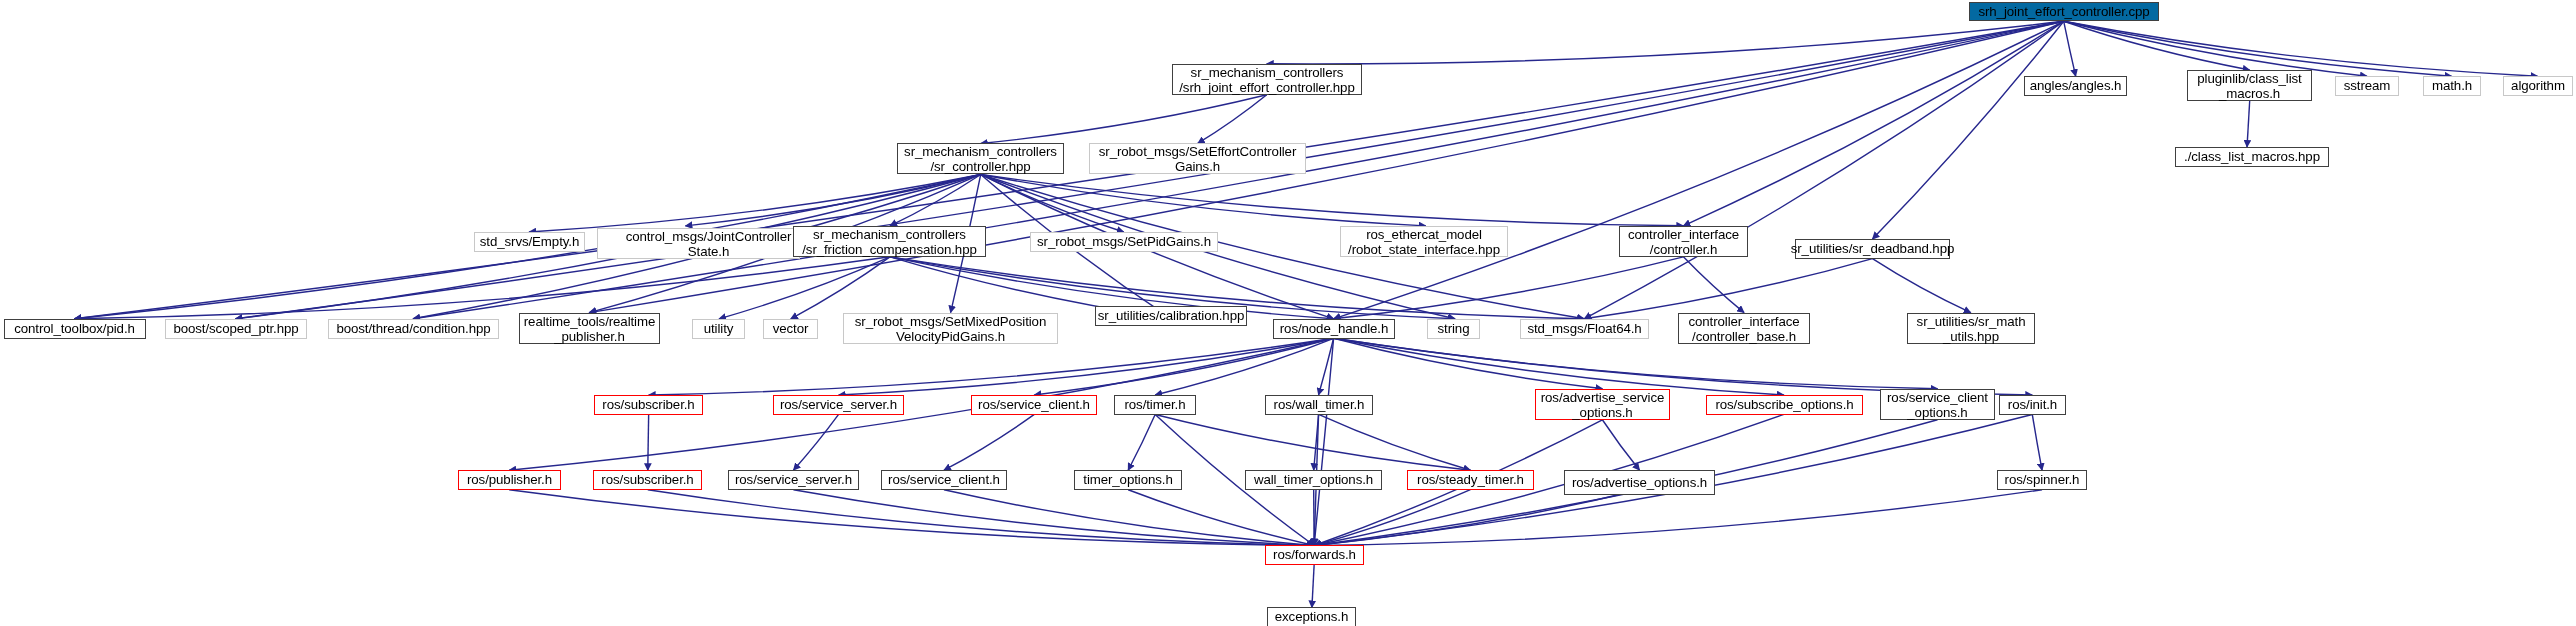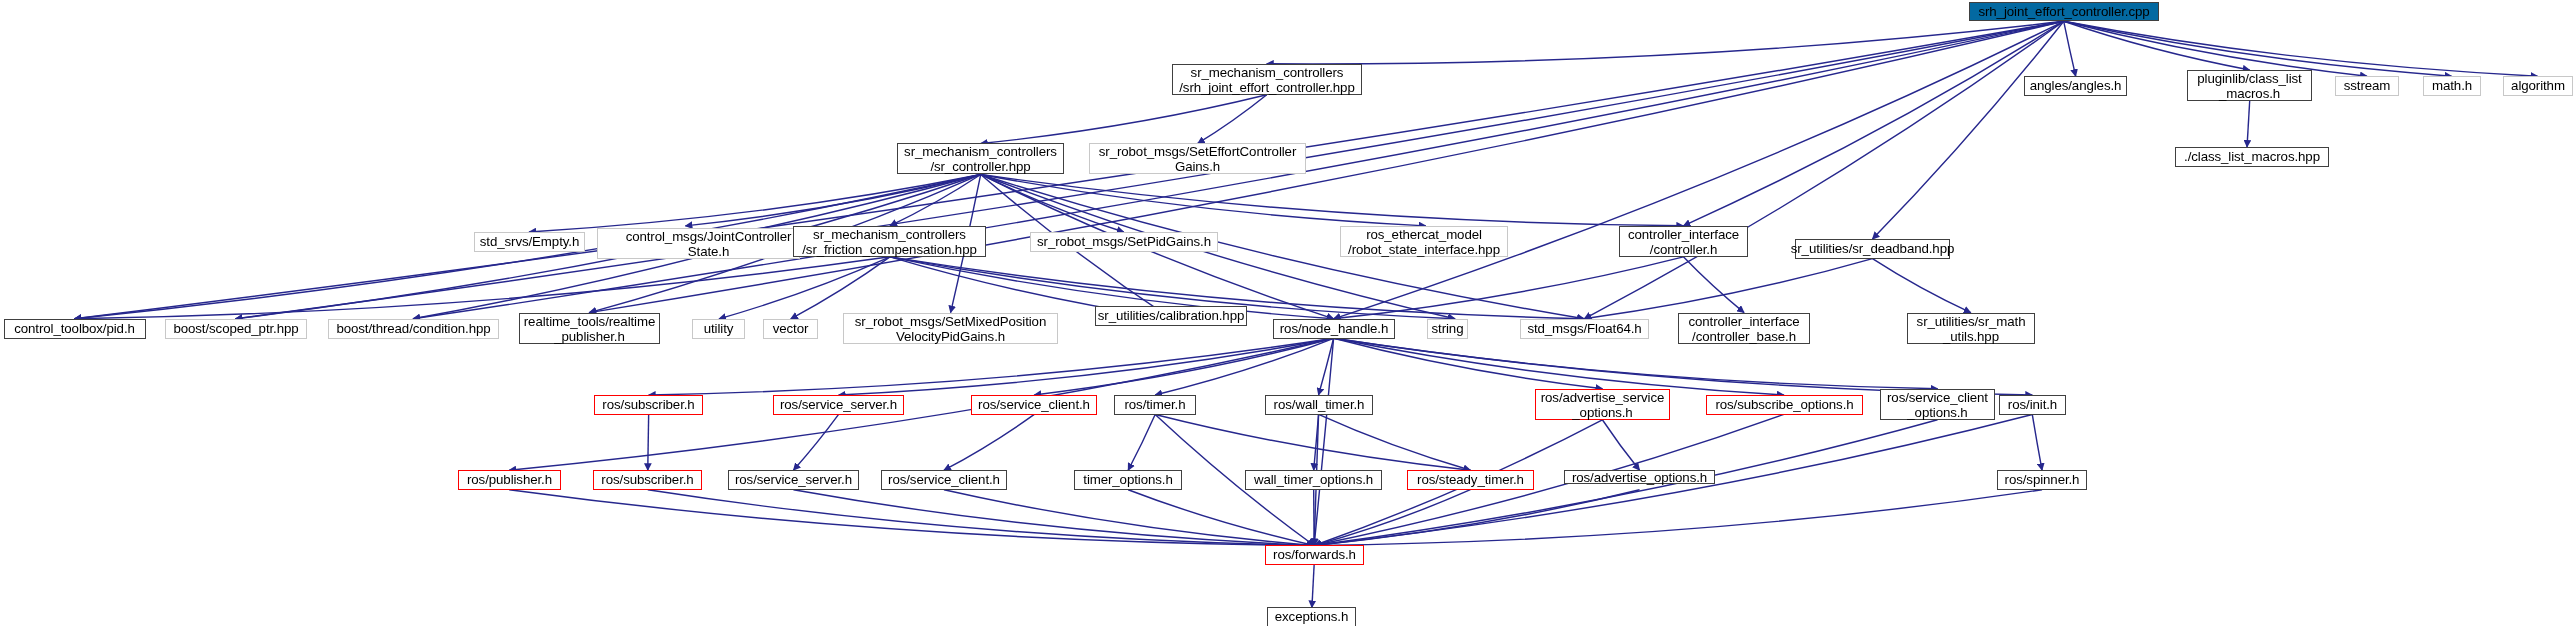--- a/index.html
+++ b/index.html
@@ -159,21 +159,21 @@
       <div class="node b-grey" style="left: 165px; top: 319px; width: 142px; height: 19.5px;">boost/scoped_ptr.hpp</div>
       <div class="node b-grey" style="left: 328px; top: 319px; width: 171px; height: 19.5px;">boost/thread/condition.hpp</div>
       <div class="node b-dark" style="left: 519px; top: 313px; width: 141px; height: 31px;">realtime_tools/realtime
 _publisher.h</div>
       <div class="node b-grey" style="left: 692px; top: 319px; width: 53px; height: 19.5px;">utility</div>
       <div class="node b-grey" style="left: 763px; top: 319px; width: 55px; height: 19.5px;">vector</div>
       <div class="node b-grey" style="left: 843px; top: 313px; width: 215px; height: 31px;">sr_robot_msgs/SetMixedPosition
 VelocityPidGains.h</div>
       <div class="node b-dark" style="left: 1095px; top: 306px; width: 152px; height: 19.5px;">sr_utilities/calibration.hpp</div>
       <div class="node b-dark" style="left: 1273px; top: 319px; width: 122px; height: 19.5px;">ros/node_handle.h</div>
-      <div class="node b-grey" style="left: 1427px; top: 319px; width: 41px; height: 19.5px;">string</div>
+      <div class="node b-grey" style="left: 1427px; top: 319px; width: 53px; height: 19.5px;">string</div>
       <div class="node b-grey" style="left: 1520px; top: 319px; width: 129px; height: 19.5px;">std_msgs/Float64.h</div>
       <div class="node b-dark" style="left: 1678px; top: 313px; width: 132px; height: 31px;">controller_interface
 /controller_base.h</div>
       <div class="node b-dark" style="left: 1907px; top: 313px; width: 128px; height: 31px;">sr_utilities/sr_math
 _utils.hpp</div>
       <div class="node b-red" style="left: 594px; top: 395px; width: 109px; height: 19.5px;">ros/subscriber.h</div>
       <div class="node b-red" style="left: 773px; top: 395px; width: 131px; height: 19.5px;">ros/service_server.h</div>
       <div class="node b-red" style="left: 971px; top: 395px; width: 126px; height: 19.5px;">ros/service_client.h</div>
       <div class="node b-dark" style="left: 1114px; top: 395px; width: 82px; height: 19.5px;">ros/timer.h</div>
       <div class="node b-dark" style="left: 1265px; top: 395px; width: 108px; height: 19.5px;">ros/wall_timer.h</div>
@@ -183,19 +183,19 @@
       <div class="node b-dark" style="left: 1880px; top: 389px; width: 115px; height: 31px;">ros/service_client
 _options.h</div>
       <div class="node b-dark" style="left: 1999px; top: 395px; width: 67px; height: 19.5px;">ros/init.h</div>
       <div class="node b-red" style="left: 458px; top: 470px; width: 103px; height: 19.5px;">ros/publisher.h</div>
       <div class="node b-red" style="left: 593px; top: 470px; width: 109px; height: 19.5px;">ros/subscriber.h</div>
       <div class="node b-dark" style="left: 728px; top: 470px; width: 131px; height: 19.5px;">ros/service_server.h</div>
       <div class="node b-dark" style="left: 881px; top: 470px; width: 126px; height: 19.5px;">ros/service_client.h</div>
       <div class="node b-dark" style="left: 1074px; top: 470px; width: 108px; height: 19.5px;">timer_options.h</div>
       <div class="node b-dark" style="left: 1245px; top: 470px; width: 137px; height: 19.5px;">wall_timer_options.h</div>
       <div class="node b-red" style="left: 1407px; top: 470px; width: 127px; height: 19.5px;">ros/steady_timer.h</div>
-      <div class="node b-dark" style="left: 1564px; top: 470px; width: 151px; height: 14px;">ros/advertise_options.h</div>
+      <div class="node b-dark" style="left: 1564px; top: 470px; width: 151px; height: 25px;">ros/advertise_options.h</div>
       <div class="node b-dark" style="left: 1997px; top: 470px; width: 90px; height: 19.5px;">ros/spinner.h</div>
       <div class="node b-red" style="left: 1265px; top: 545px; width: 99px; height: 19.5px;">ros/forwards.h</div>
       <div class="node b-dark" style="left: 1267px; top: 607px; width: 89px; height: 19.5px;">exceptions.h</div>
     </div>
 </div>
 
 
 </body></html>

